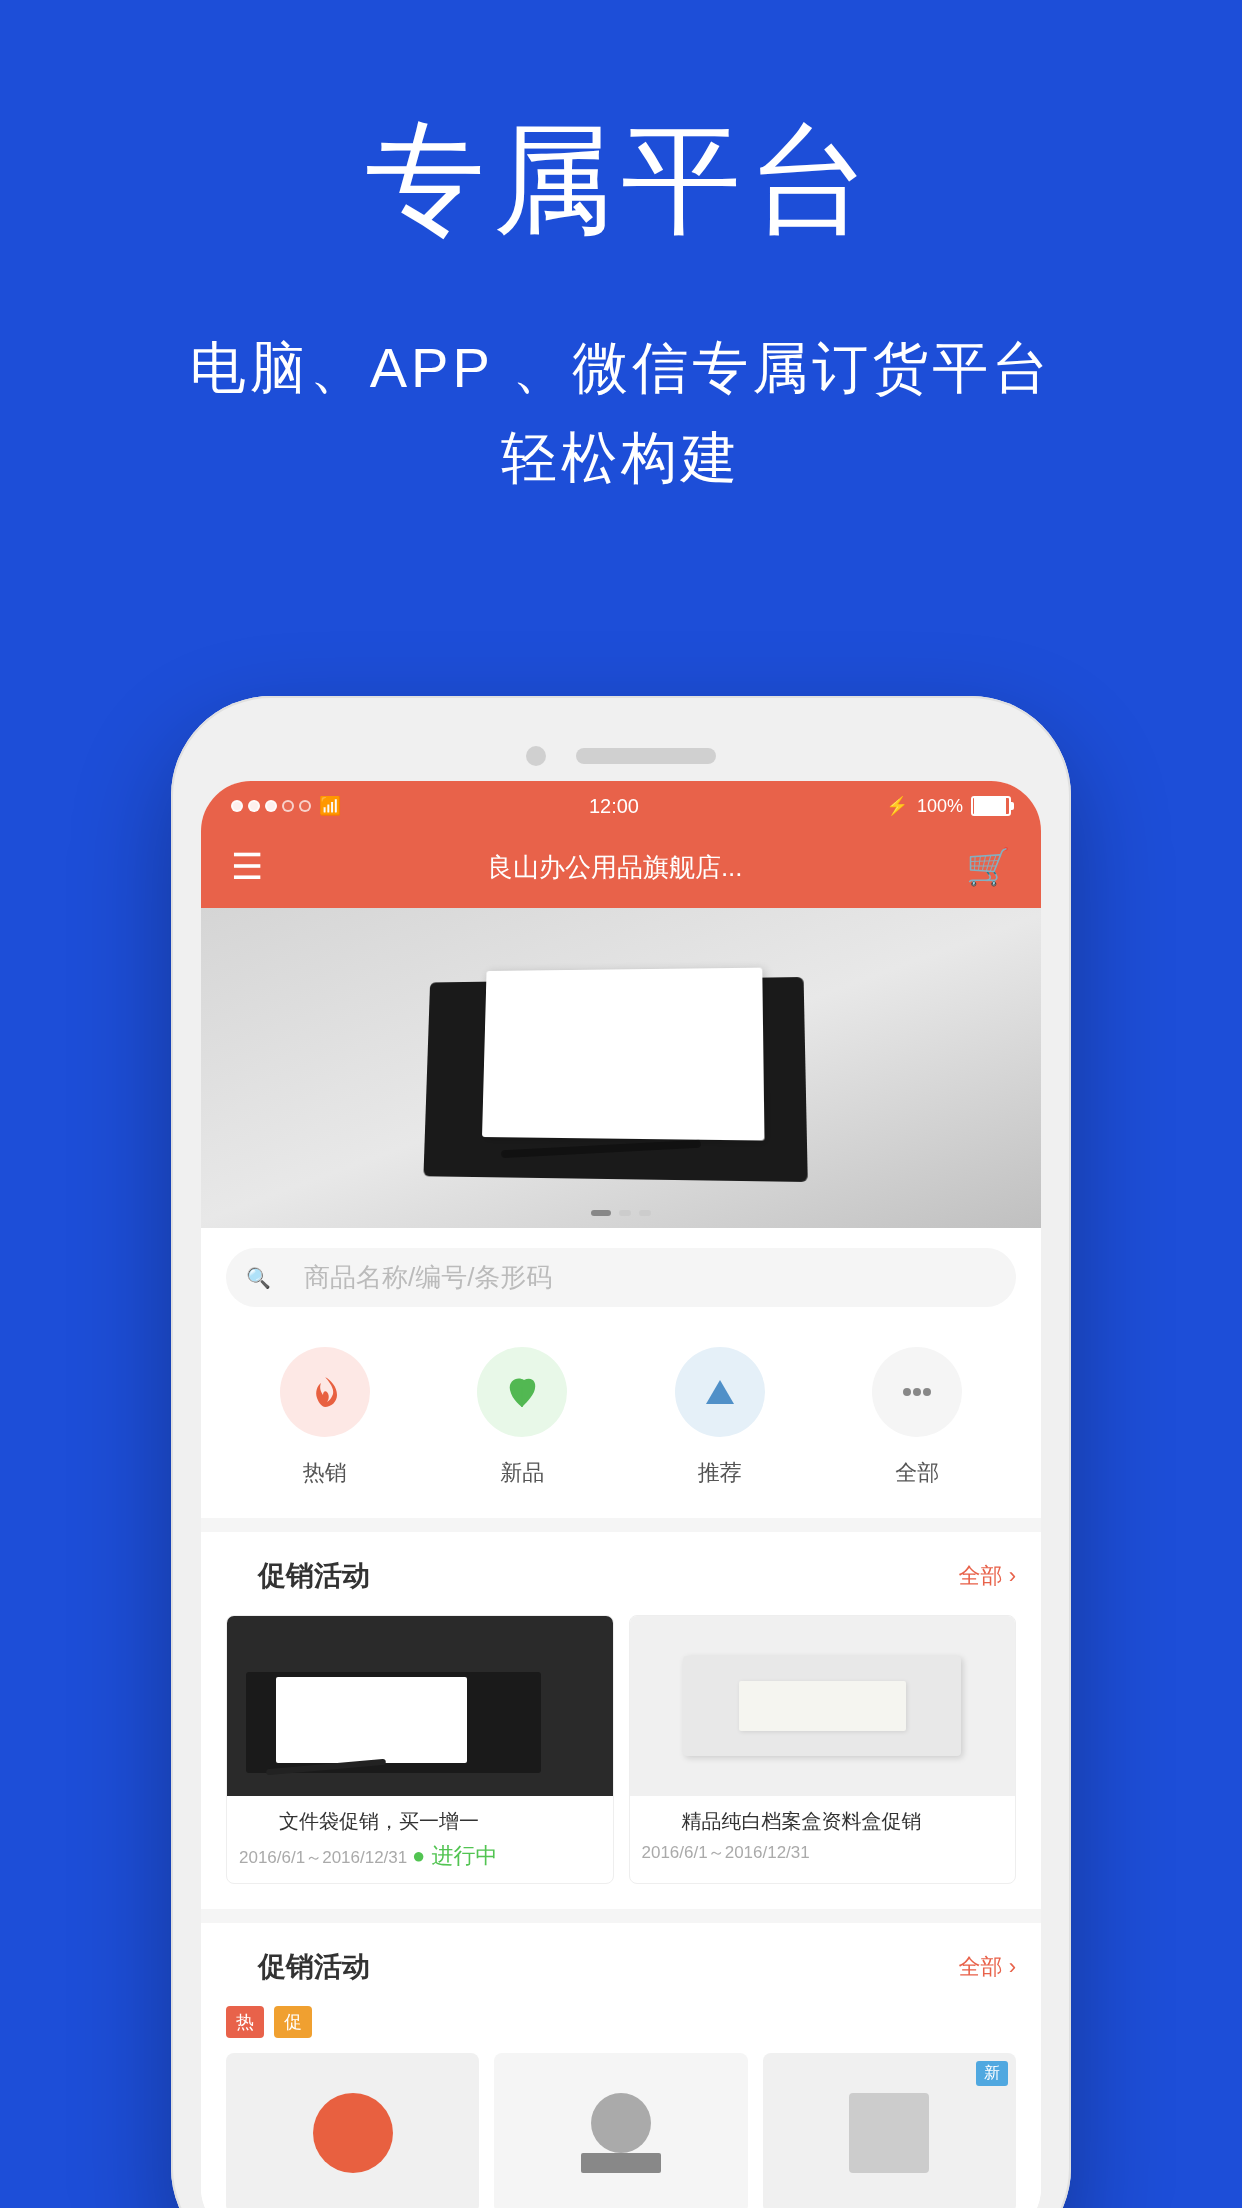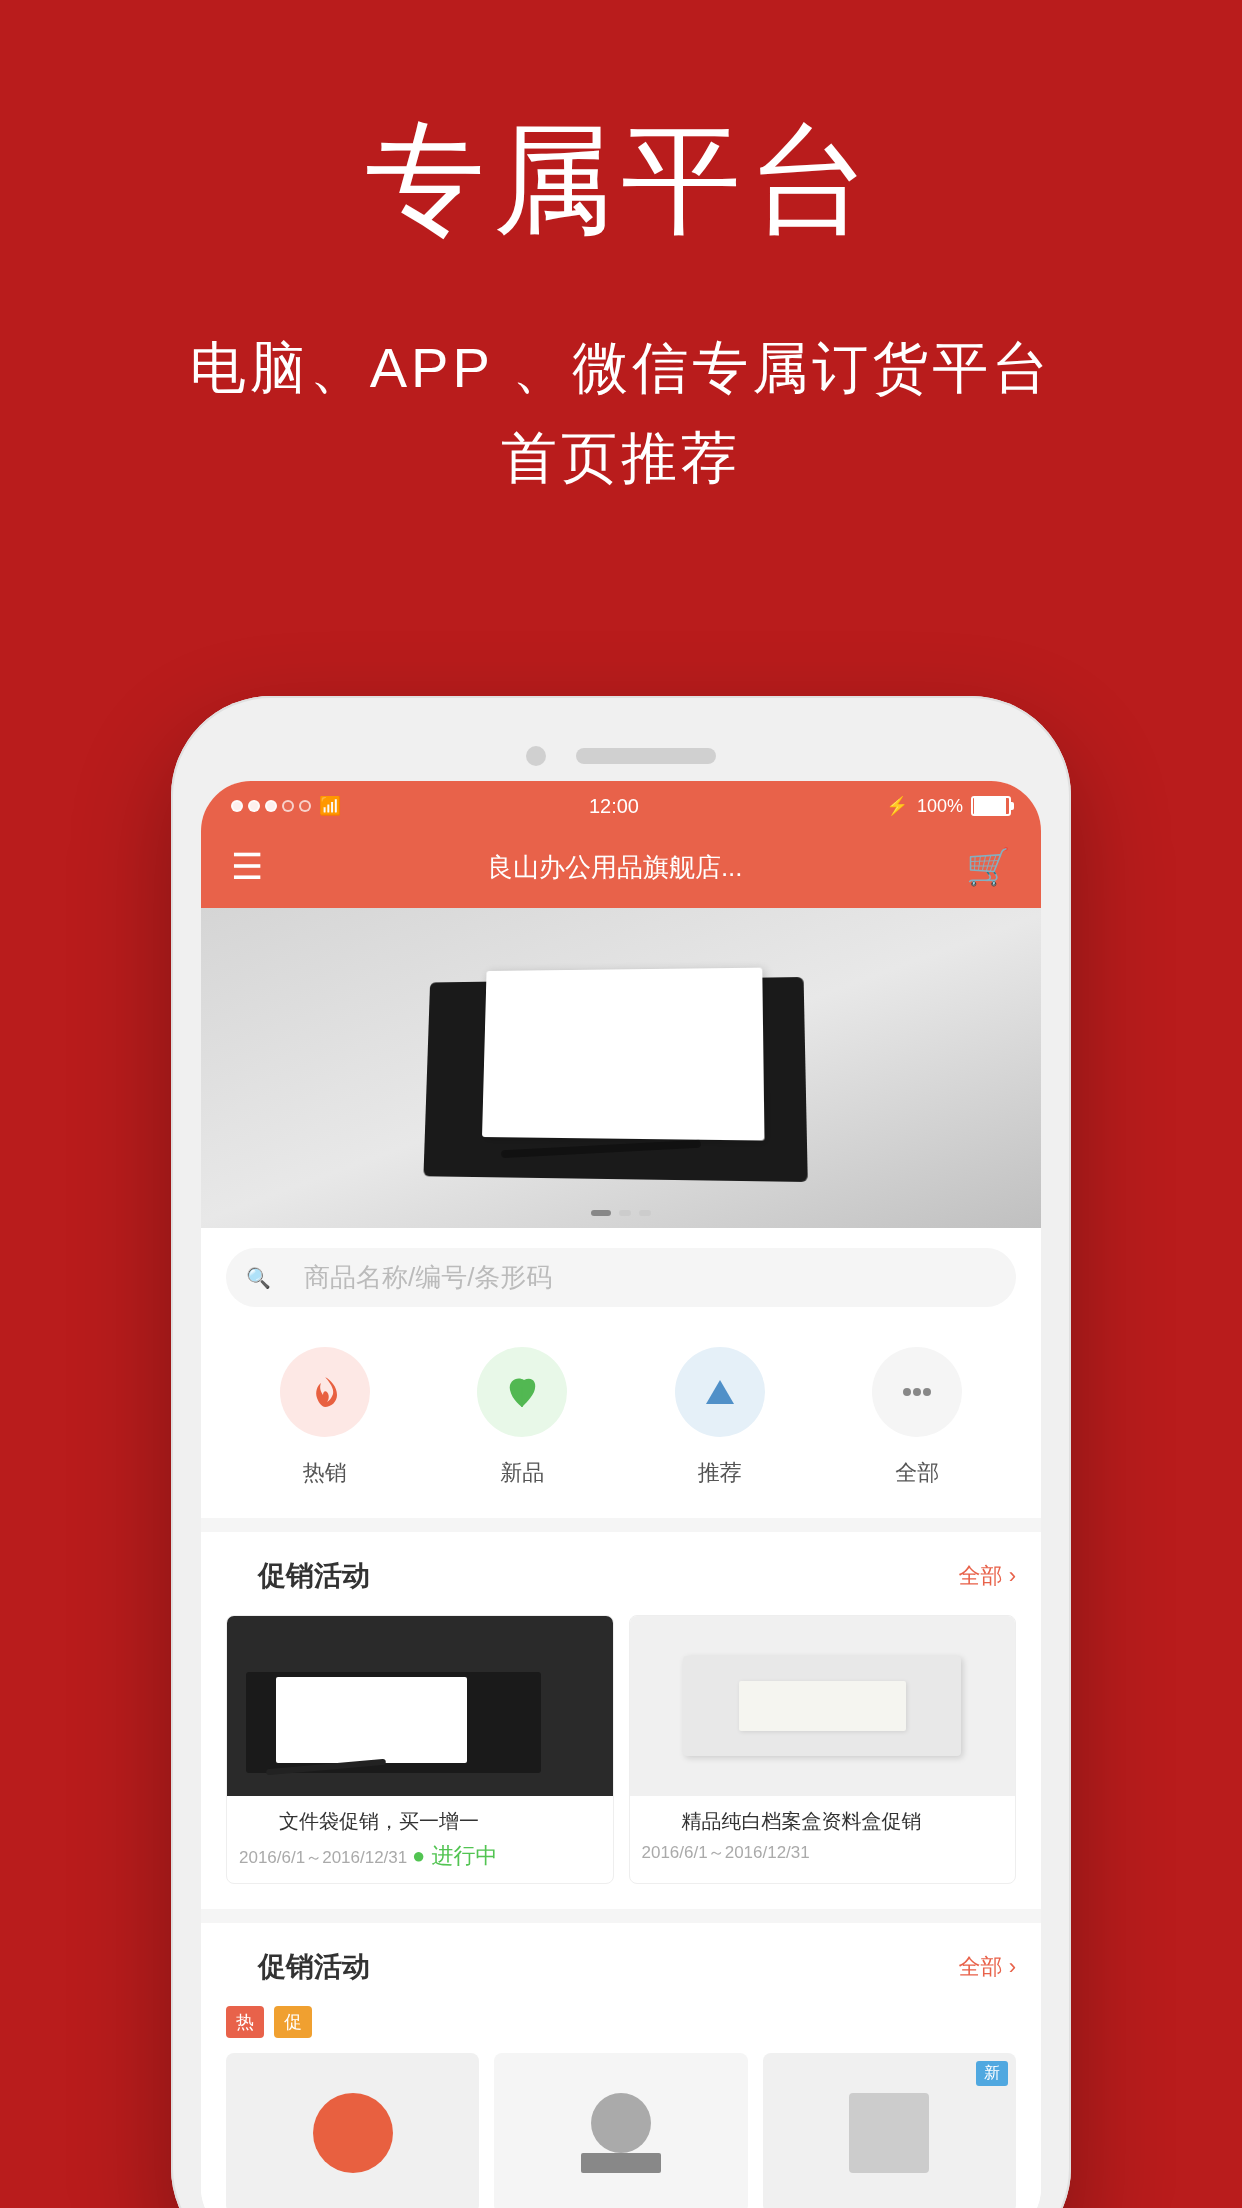--- a/index.html
+++ b/index.html
@@ -10,21 +10,21 @@
       height: 2208px;
       background-color: #F07050;
       font-family: -apple-system, 'PingFang SC', 'Helvetica Neue', Arial, sans-serif;
       overflow: hidden;
       position: relative;
     }
 
     .page-bg {
       width: 100%;
       height: 100%;
-      background-color: #b91c1c;
+      background-color: #1d4ed8;
       position: relative;
     }
 
     
     .header-section {
       text-align: center;
       padding-top: 100px;
       padding-bottom: 60px;
     }
 
@@ -421,21 +421,21 @@
   </style>
 </head>
 <body>
 
 <div class="page-bg">
 
   <div class="header-section">
     <h1 class="main-title">专属平台</h1>
     <div class="subtitle">
       <div>电脑、APP 、微信专属订货平台</div>
-      <div>首页推荐</div>
+      <div>轻松构建</div>
     </div>
   </div>
 
   <div class="phone-container">
     <div class="phone-outer">
 
       <div class="phone-top-bar">
         <div class="phone-camera"></div>
         <div class="phone-speaker"></div>
       </div>

